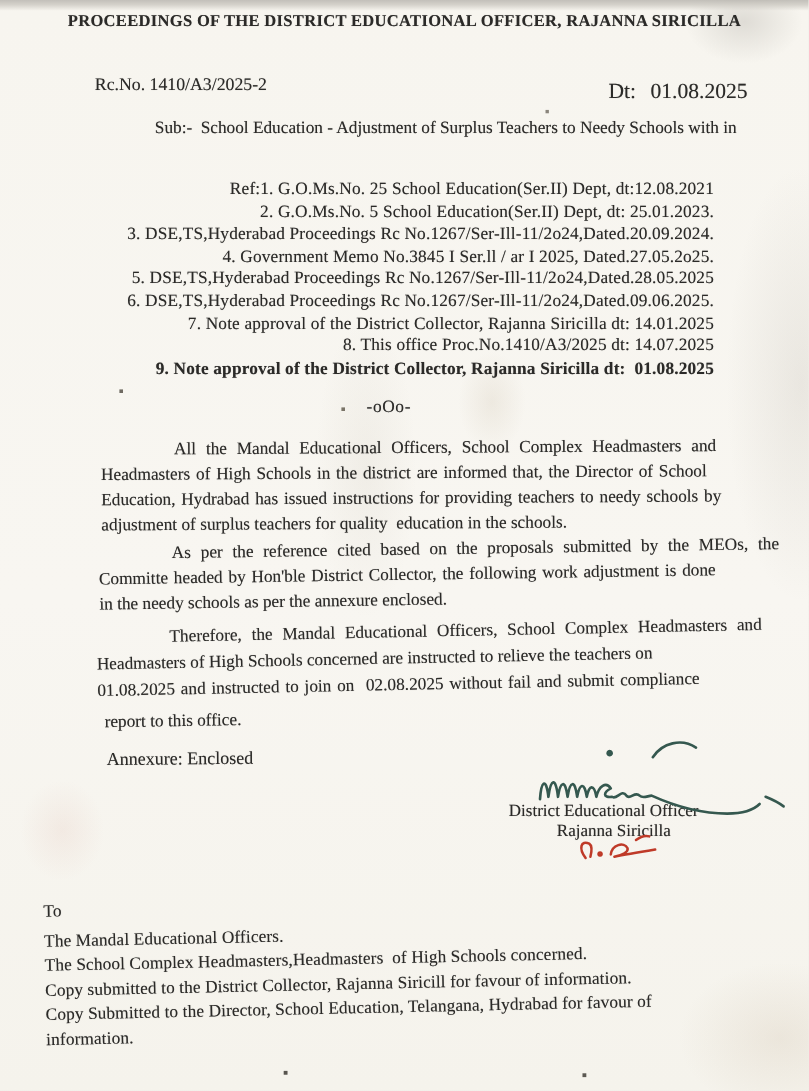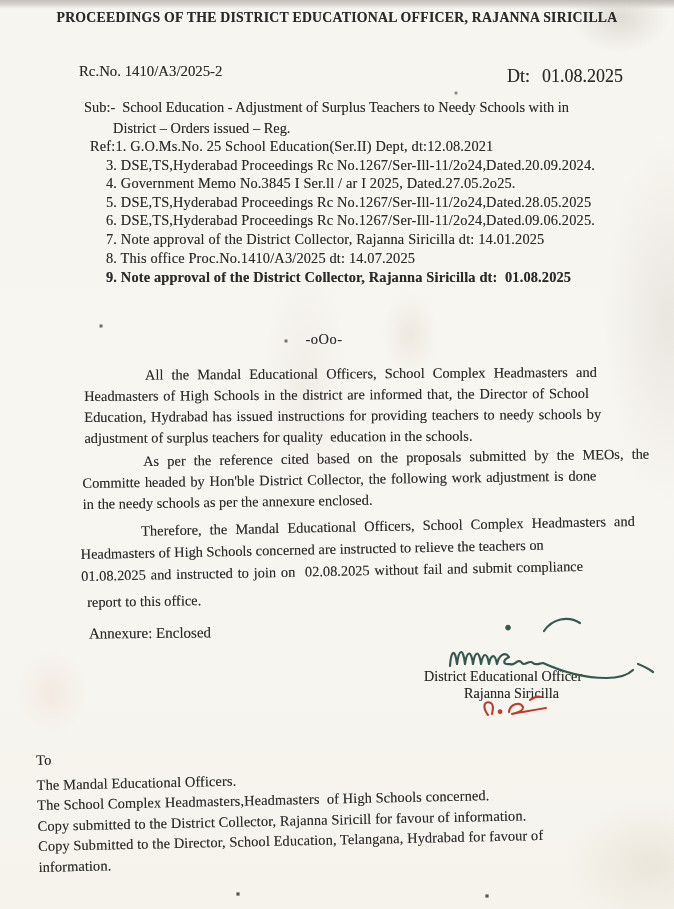--- a/index.html
+++ b/index.html
@@ -28,23 +28,23 @@
   .abs{position:absolute;}
   .soft{text-shadow:0 0 .6px rgba(43,42,40,.45);}
   #title{
     left:0;right:0;top:10px;text-align:center;
     font-weight:bold;font-size:13.8px;letter-spacing:.25px;
   }
   #rcline{left:79px;top:63px;font-size:14.8px;}
   #dtline{left:507px;top:66px;font-size:18px;}
   #dtline .gap{display:inline-block;width:12px;}
   #subject{left:84px;top:97px;font-size:14.6px;}
-  #subject .sub-label{margin-right:7px;}
+  #subject .sub-label{margin-right:7px;margin-left:45px;}
   #subject .l2{margin-left:29px;}
-  #refs{left:90px;top:137px;font-size:14.5px;}
+  #refs{left:90px;top:149px;font-size:14.5px;text-align:right;}
   #refs .ln{line-height:18.6px;letter-spacing:.15px;}
   #refs .ref-cont{margin-left:16px;}
   #refs .ref-last{margin-top:1px;font-weight:bold;}
   #separator{left:-26px;right:0;top:331px;text-align:center;font-size:14.5px;letter-spacing:.5px;}
   .para .ln{line-height:21px;}
   .indent{text-indent:61px;}
   .ws4{word-spacing:4.5px;}
   .ws1{word-spacing:1.2px;}
   #para1{left:84px;top:365px;width:552px;transform:rotate(-.35deg);transform-origin:0 0;}
   #para2{left:82px;top:452px;width:556px;transform:rotate(-.85deg);transform-origin:0 0;}
@@ -83,26 +83,26 @@
     <span>Rc.No.</span>
     <span>1410/A3/2025-2</span>
   </div>
 
   <div id="dtline" class="abs soft">
     <span>Dt:</span><span class="gap"></span><span>01.08.2025</span>
   </div>
 
   <div id="subject" class="abs soft">
     <div class="ln"><span class="sub-label">Sub:-</span><span>School Education - Adjustment of Surplus Teachers to Needy Schools with in</span></div>
-    <div class="ln l2">District – Orders issued – Reg.</div>
   </div>
 
   <div id="refs" class="abs soft">
     <div class="ln"><span>Ref:</span><span>1. G.O.Ms.No. 25 School Education(Ser.II) Dept, dt:12.08.2021</span></div>
     <div class="ref-cont">
+      <div class="ln">2. G.O.Ms.No. 5 School Education(Ser.II) Dept, dt: 25.01.2023.</div>
       <div class="ln">3. DSE,TS,Hyderabad Proceedings Rc No.1267/Ser-Ill-11/2o24,Dated.20.09.2024.</div>
       <div class="ln">4. Government Memo No.3845 I Ser.ll / ar I 2025, Dated.27.05.2o25.</div>
       <div class="ln">5. DSE,TS,Hyderabad Proceedings Rc No.1267/Ser-Ill-11/2o24,Dated.28.05.2025</div>
       <div class="ln">6. DSE,TS,Hyderabad Proceedings Rc No.1267/Ser-Ill-11/2o24,Dated.09.06.2025.</div>
       <div class="ln">7. Note approval of the District Collector, Rajanna Siricilla dt: 14.01.2025</div>
       <div class="ln">8. This office Proc.No.1410/A3/2025 dt: 14.07.2025</div>
       <div class="ln ref-last">9. Note approval of the District Collector, Rajanna Siricilla dt:  01.08.2025</div>
     </div>
   </div>
 

